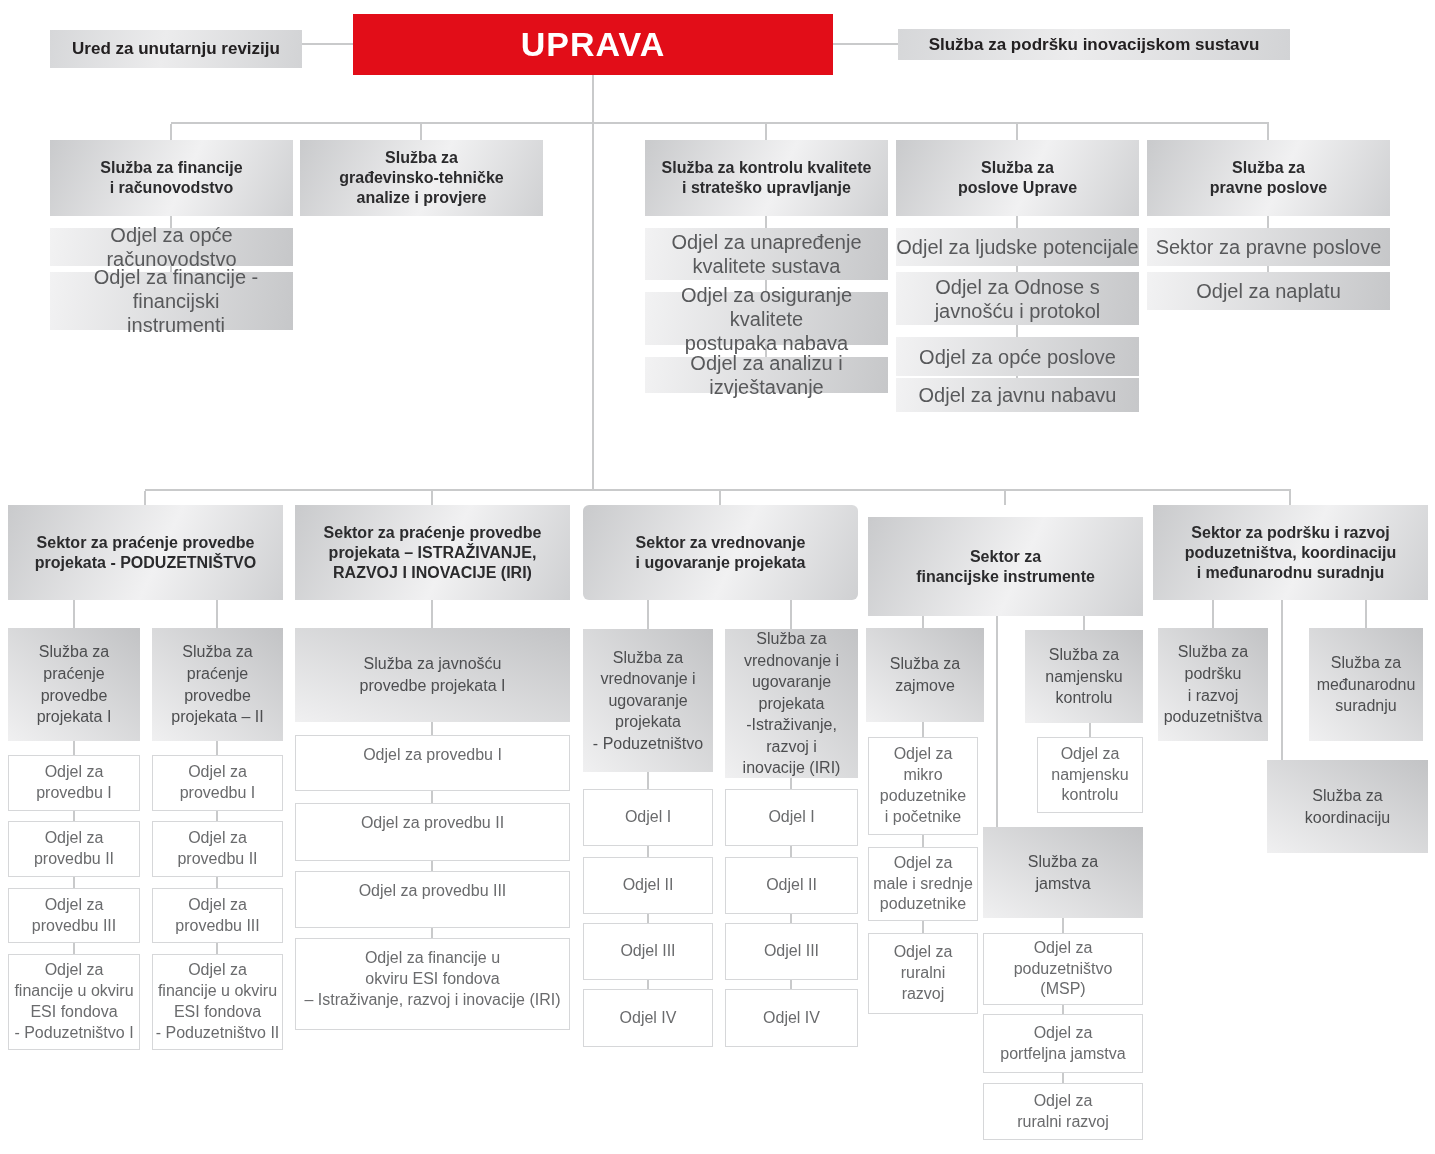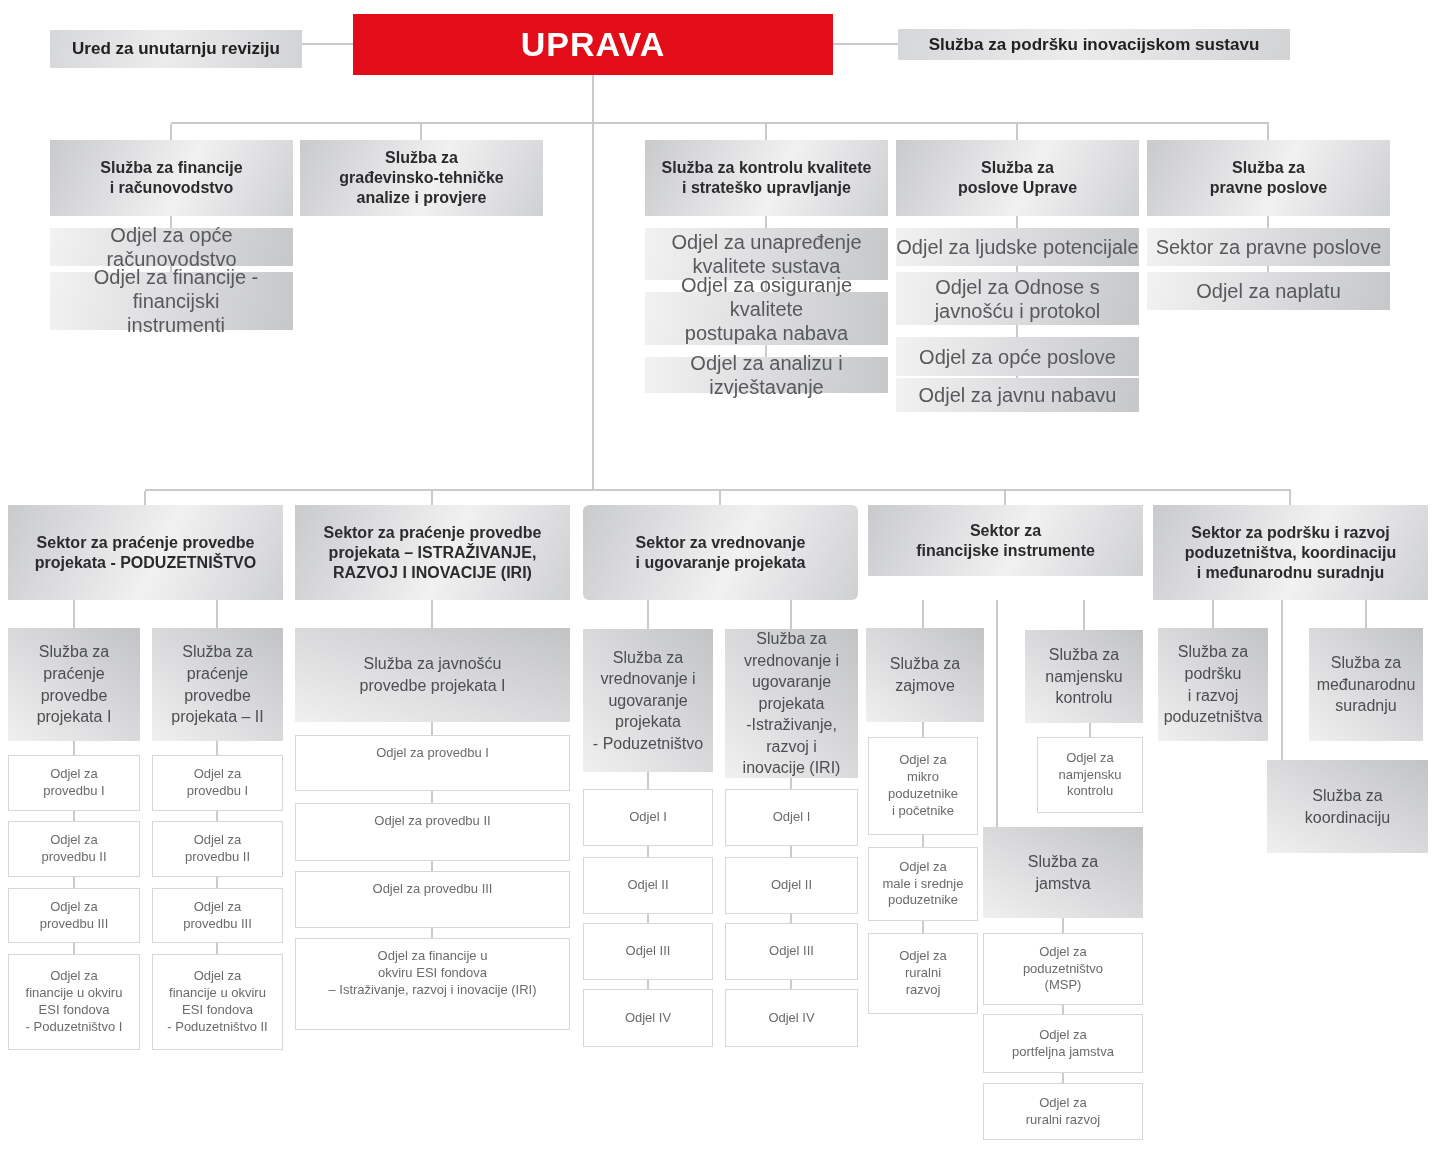--- a/index.html
+++ b/index.html
@@ -32,21 +32,21 @@
     color:#58595b;font-size:20px;line-height:1.2;
   }
   
   .unit{
     background:linear-gradient(to bottom left,#c2c3c5 0%,#f0f0f1 100%);
     color:#4d4e50;font-size:16px;line-height:1.35;
   }
   
   .wdept{
     background:#ffffff;border:1px solid #d6d7d9;color:#6a6b6d;
-    font-size:13px;line-height:1.3;
+    font-size:16px;line-height:1.3;
   }
   .pt{align-items:flex-start;padding-top:9px;}
   
   .vl,.hl{position:absolute;background:#c9cacb;}
   .vl{width:2px;}
   .hl{height:2px;}
 </style>
 </head>
 <body>
 
@@ -161,21 +161,21 @@
   </div>
   <div class="node gdept" style="left:50px;top:272px;width:243px;height:58px;padding-left:9px;">
     <span>Odjel za financije - financijski
 instrumenti</span>
   </div>
 
   <div class="node gdept" style="left:645px;top:228px;width:243px;height:52px;">
     <span>Odjel za unapređenje
 kvalitete sustava</span>
   </div>
-  <div class="node gdept" style="left:645px;top:292px;width:243px;height:53px;align-items:flex-end;">
+  <div class="node gdept" style="left:645px;top:292px;width:243px;height:53px;">
     <span>Odjel za osiguranje kvalitete
 postupaka nabava</span>
   </div>
   <div class="node gdept" style="left:645px;top:357px;width:243px;height:36px;">
     <span>Odjel za analizu i izvještavanje</span>
   </div>
 
   <div class="node gdept" style="left:896px;top:228px;width:243px;height:38px;">
     <span>Odjel za ljudske potencijale</span>
   </div>
@@ -203,21 +203,21 @@
   </div>
   <div class="node hdr" style="left:295px;top:505px;width:275px;height:95px;">
     <span>Sektor za praćenje provedbe
 projekata – ISTRAŽIVANJE,
 RAZVOJ I INOVACIJE (IRI)</span>
   </div>
   <div class="node hdr" style="left:583px;top:505px;width:275px;height:95px;border-radius:6px;">
     <span>Sektor za vrednovanje
 i ugovaranje projekata</span>
   </div>
-  <div class="node hdr" style="left:868px;top:505px;width:275px;height:71px;">
+  <div class="node hdr" style="left:868px;top:517px;width:275px;height:99px;">
     <span>Sektor za
 financijske instrumente</span>
   </div>
   <div class="node hdr" style="left:1153px;top:505px;width:275px;height:95px;">
     <span>Sektor za podršku i razvoj
 poduzetništva, koordinaciju
 i međunarodnu suradnju</span>
   </div>
 
   <div class="node unit" style="left:8px;top:628px;width:132px;height:113px;">

